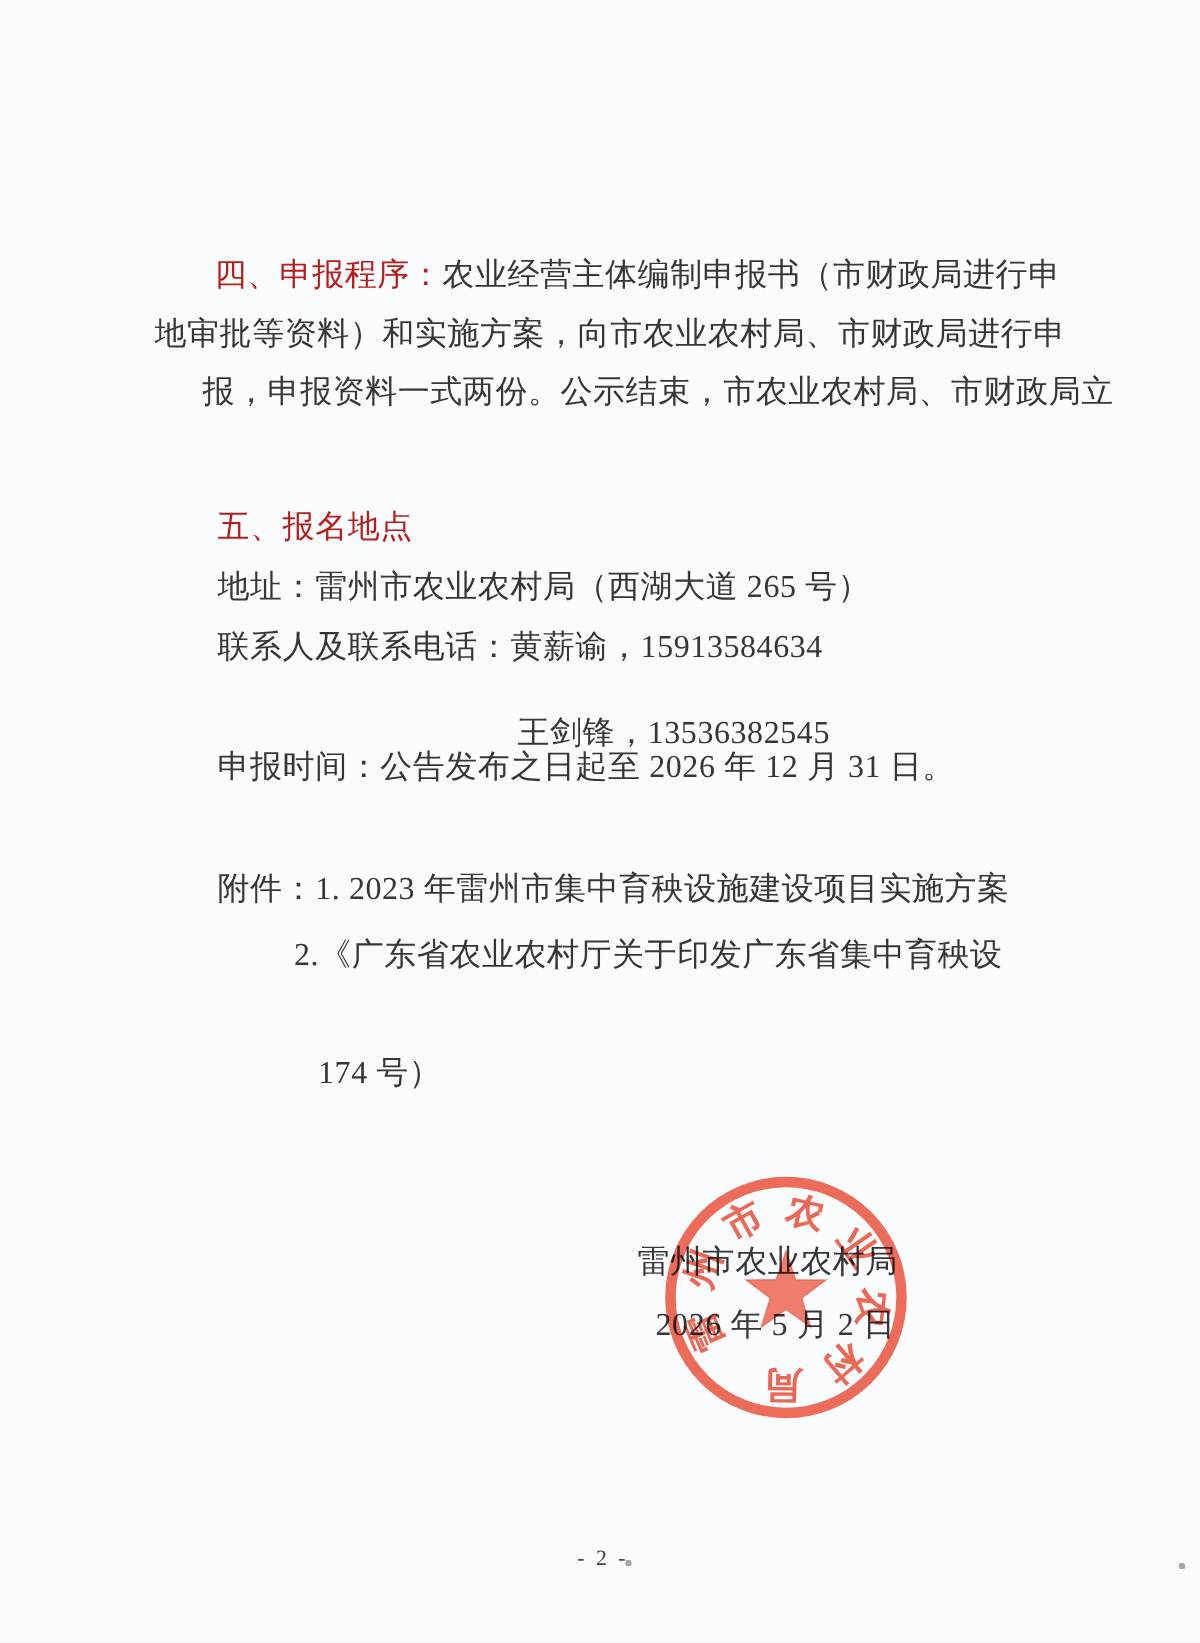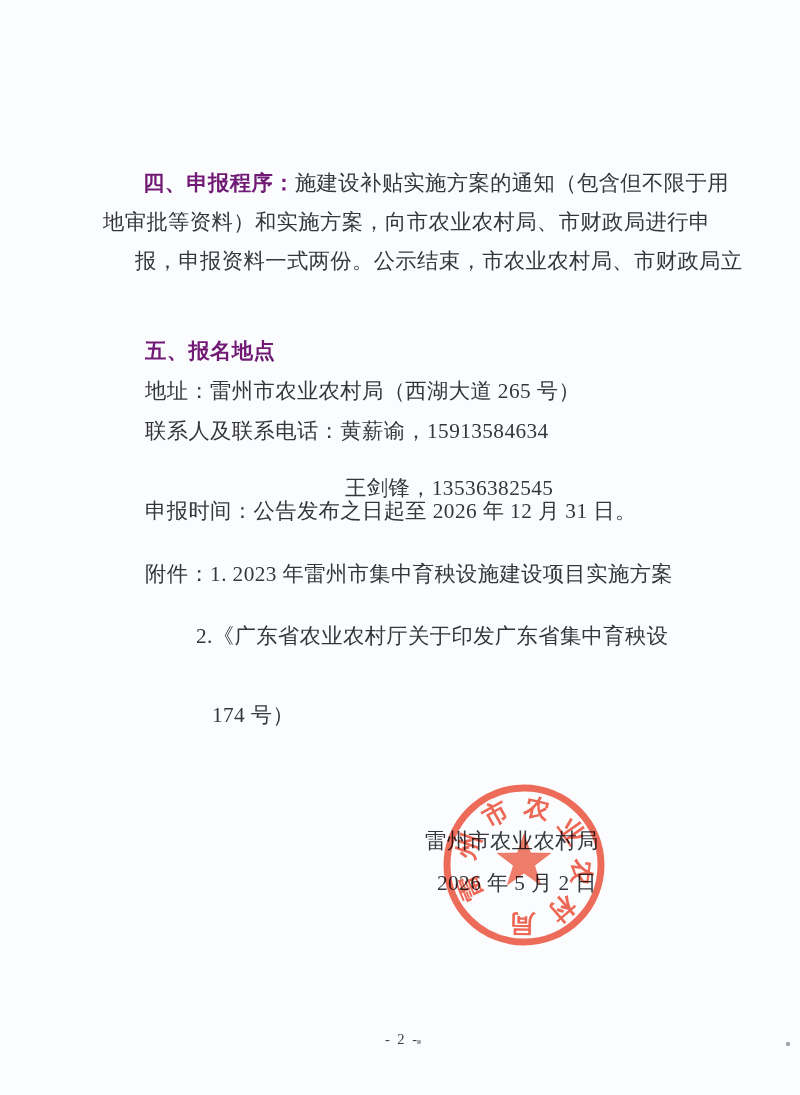--- a/index.html
+++ b/index.html
@@ -15,22 +15,22 @@
   }
   .line {
     position:absolute;
     font-size:21.3px;
     line-height:27px;
     letter-spacing:0.4px;
     white-space:nowrap;
   }
   .bold-head {
     font-family:"Liberation Sans","DejaVu Sans",sans-serif;
-    font-weight:bold;
-    color:#701a75;
+    font-weight:normal;
+    color:#b91c1c;
   }
   .seal {
     position:absolute;
     left:439px; top:780px;
     width:170px; height:170px;
     mix-blend-mode:multiply;
     opacity:0.92;
   }
   .seal text {
     font-family:"Liberation Sans","DejaVu Sans",sans-serif;
@@ -54,39 +54,39 @@
     opacity:0.6;
   }
 </style>
 </head>
 <body>
 
 <div class="page">
 
 
   <div class="line" style="left:143px; top:170px;">
-    <span class="bold-head">四、申报程序：</span><span>施建设补贴实施方案的通知（包含但不限于用</span>
+    <span class="bold-head">四、申报程序：</span><span>农业经营主体编制申报书（市财政局进行申</span>
   </div>
 
   <div class="line" style="left:103px; top:209px;">地审批等资料）和实施方案，向市农业农村局、市财政局进行申</div>
 
   <div class="line" style="left:103px; top:248px;margin-left:32px;">报，申报资料一式两份。公示结束，市农业农村局、市财政局立</div>
 
 
   <div class="line bold-head" style="left:145px; top:338px;">五、报名地点</div>
 
   <div class="line" style="left:145px; top:378px;">地址：雷州市农业农村局（西湖大道 265 号）</div>
 
   <div class="line" style="left:145px; top:418px;">联系人及联系电话：黄薪谕，15913584634</div>
 
   <div class="line" style="left:345px; top:458px;margin-top:17px;">王剑锋，13536382545</div>
 
   <div class="line" style="left:145px; top:498px;">申报时间：公告发布之日起至 2026 年 12 月 31 日。</div>
 
-  <div class="line" style="left:145px; top:561px;">
+  <div class="line" style="left:145px; top:579px;">
     <span>附件：</span><span>1. 2023 年雷州市集中育秧设施建设项目实施方案</span>
   </div>
 
   <div class="line" style="left:196px; top:623px;">2.《广东省农业农村厅关于印发广东省集中育秧设</div>
 
 
   <div class="line" style="left:212px; top:702px;">174 号）</div>
 
   <div class="line" style="left:425px; top:828px;">雷州市农业农村局</div>
 

